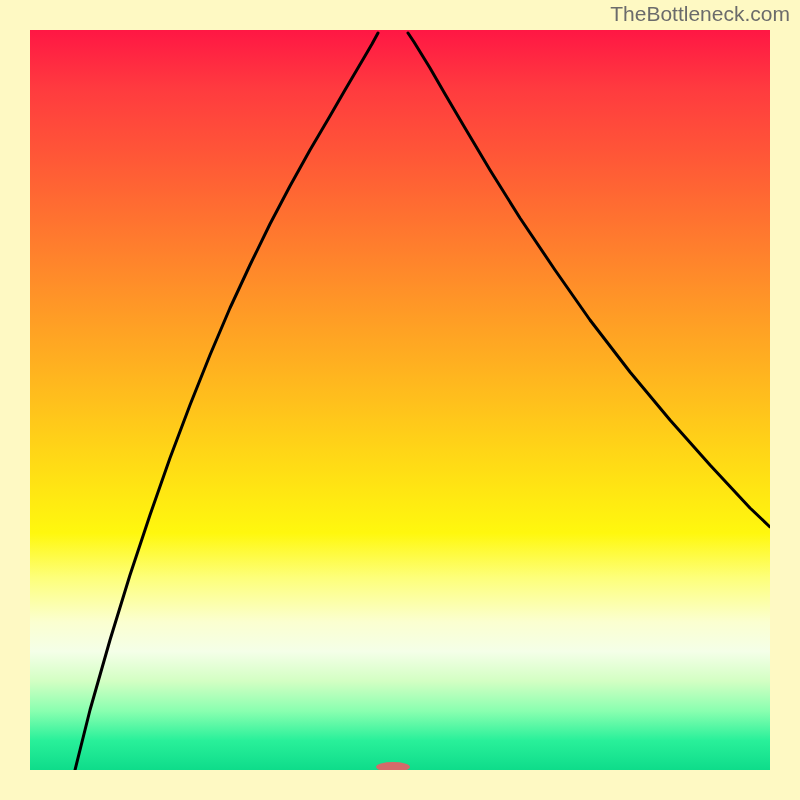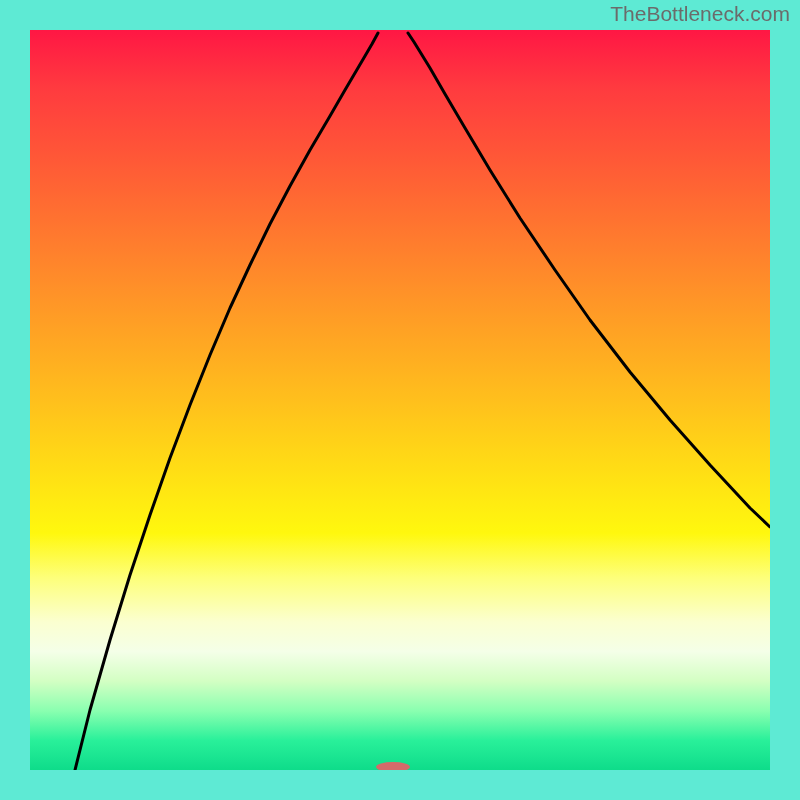--- a/index.html
+++ b/index.html
@@ -10,21 +10,21 @@
     background: #000;
     overflow: hidden;
     font-family: Arial, Helvetica, sans-serif;
   }
   .frame {
     position: absolute;
     left: 0;
     top: 0;
     width: 800px;
     height: 800px;
-    background: #5eead4;
+    background: #fef9c3;
   }
   .plot-area {
     position: absolute;
     left: 30px;
     top: 30px;
     width: 740px;
     height: 740px;
     overflow: hidden;
   }
   .gradient {

